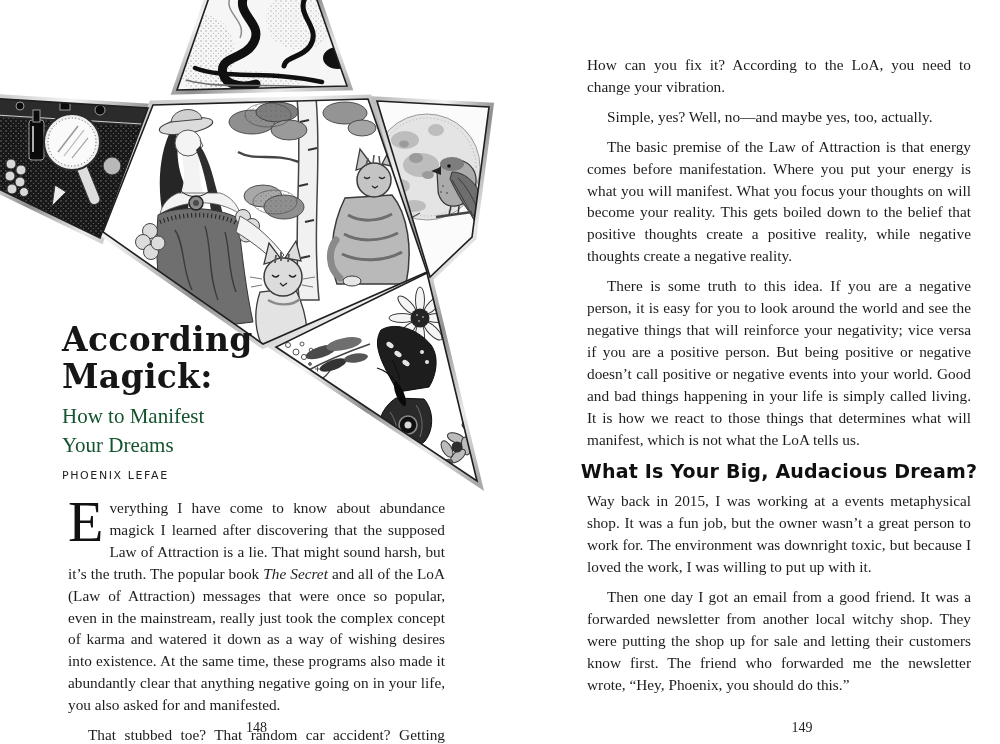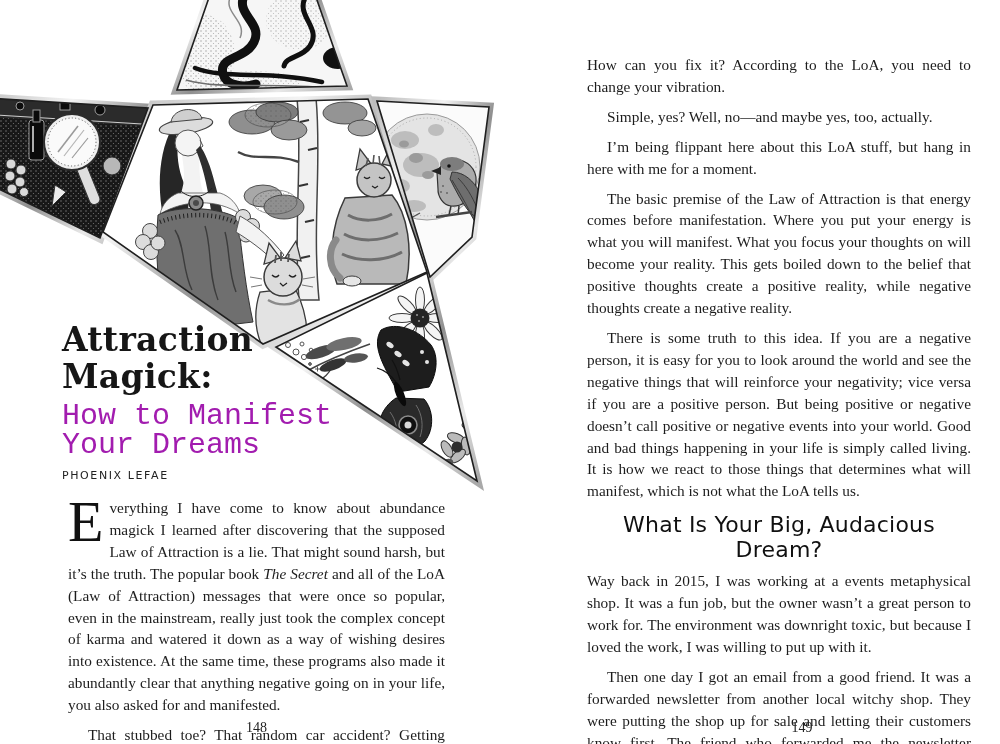--- a/index.html
+++ b/index.html
@@ -3,33 +3,33 @@
 <meta charset="utf-8">
 <style>
   html,body{margin:0;padding:0;background:#e9e9e9;}
   .page{position:relative;width:1000px;height:744px;background:#ffffff;overflow:hidden;
         font-family:"Liberation Serif",serif;color:#1c1c1c;margin:0 auto;}
   .star-art{position:absolute;left:0;top:0;width:505px;height:500px;}
   
   .title-block{position:absolute;left:62px;top:321px;width:300px;}
   .title-line{font-family:"DejaVu Serif",serif;font-weight:bold;font-size:33px;line-height:37px;
               letter-spacing:0.3px;color:#161616;}
-  .subtitle{font-family:Liberation Mono, monospace;font-weight:500;font-size:30px;
-            line-height:28.5px;color:#a21caf;margin-top:7px;}
+  .subtitle{font-family:Liberation Serif, serif;font-weight:500;font-size:21px;
+            line-height:28.5px;color:#14532d;margin-top:7px;}
   .author{font-family:"DejaVu Sans","Liberation Sans",sans-serif;font-size:11px;letter-spacing:1.6px;
           color:#222;margin-top:10px;font-weight:500;}
   
   .body-col p{margin:8px;font-size:15.3px;line-height:21.9px;text-align:justify;hyphens:auto;}
   .body-col p.indent{text-indent:20px;}
   .left-body{position:absolute;left:60px;top:489px;width:393px;}
   .right-body{position:absolute;left:579px;top:46px;width:400px;}
   .dropcap{float:left;font-size:58px;line-height:45px;padding:2px 6px 0 0;color:#111;}
   .it{font-style:italic;}
-  .section-heading{font-family:"DejaVu Sans","Liberation Sans",sans-serif;font-weight:normal;
-                   font-size:22px;letter-spacing:0.2px;text-align:center;color:#101010;
+  .section-heading{font-family:"DejaVu Sans","Liberation Sans",sans-serif;font-weight:bold;
+                   font-size:19px;letter-spacing:0.2px;text-align:center;color:#101010;
                    margin:10px 0 4px 0;}
   .folio{position:absolute;top:720px;font-size:14px;text-align:center;color:#222;}
   .folio-left{left:60px;width:393px;}
   .folio-right{left:602px;width:400px;}
 </style>
 </head>
 <body>
 
 <div class="page">
 
@@ -309,40 +309,39 @@
     <g fill="none" stroke="#1f1f1f" stroke-width="1.6">
       <polygon points="177,90 347,86 303,-40 222,-40"></polygon>
       <polygon points="-30,97 148,108 100,238 -30,175"></polygon>
       <polygon points="153,105 368,99 427,272 263,344 103,232"></polygon>
       <polygon points="377,101 489,107 472,237 430,277"></polygon>
       <polygon points="427,273 276,347 477,481"></polygon>
     </g>
   </svg>
 
   <div class="title-block">
-    <div class="title-line">Attraction</div>
+    <div class="title-line">According</div>
     <div class="title-line">Magick:</div>
     <div class="subtitle">
       <div>How to Manifest</div>
       <div>Your Dreams</div>
     </div>
     <div class="author">PHOENIX LEFAE</div>
   </div>
 
   <div class="body-col left-body">
     <p><span class="dropcap">E</span><span>verything I have come to know about abundance magick I learned after discovering that the supposed Law of Attraction is a lie. That might sound harsh, but it’s the truth. The popular book </span><span class="it">The Secret</span><span> and all of the LoA (Law of Attraction) messages that were once so popular, even in the mainstream, really just took the complex concept of karma and watered it down as a way of wishing desires into existence. At the same time, these programs also made it abundantly clear that anything negative going on in your life, you also asked for and manifested.</span></p>
     <p class="indent">That stubbed toe? That random car accident? Getting fired? Your beloved pet dying? Yep, you manifested all of that and so much worse.</p>
   </div>
 
   <div class="folio folio-left">148</div>
 
   <div class="body-col right-body">
     <p>How can you fix it? According to the LoA, you need to change your vibration.</p>
     <p class="indent">Simple, yes? Well, no—and maybe yes, too, actually.</p>
-    <p class="indent">I’m being flippant here about this LoA stuff, but hang in here with me for a moment.</p>
     <p class="indent">The basic premise of the Law of Attraction is that energy comes before manifestation. Where you put your energy is what you will manifest. What you focus your thoughts on will become your reality. This gets boiled down to the belief that positive thoughts create a positive reality, while negative thoughts create a negative reality.</p>
     <p class="indent">There is some truth to this idea. If you are a negative person, it is easy for you to look around the world and see the negative things that will reinforce your negativity; vice versa if you are a positive person. But being positive or negative doesn’t call positive or negative events into your world. Good and bad things happening in your life is simply called living. It is how we react to those things that determines what will manifest, which is not what the LoA tells us.</p>
     <div class="section-heading">What Is Your Big, Audacious Dream?</div>
     <p>Way back in 2015, I was working at a events metaphysical shop. It was a fun job, but the owner wasn’t a great person to work for. The environment was downright toxic, but because I loved the work, I was willing to put up with it.</p>
     <p class="indent">Then one day I got an email from a good friend. It was a forwarded newsletter from another local witchy shop. They were putting the shop up for sale and letting their customers know first. The friend who forwarded me the newsletter wrote, “Hey, Phoenix, you should do this.”</p>
   </div>
 
   <div class="folio folio-right">149</div>
 
 </div>

